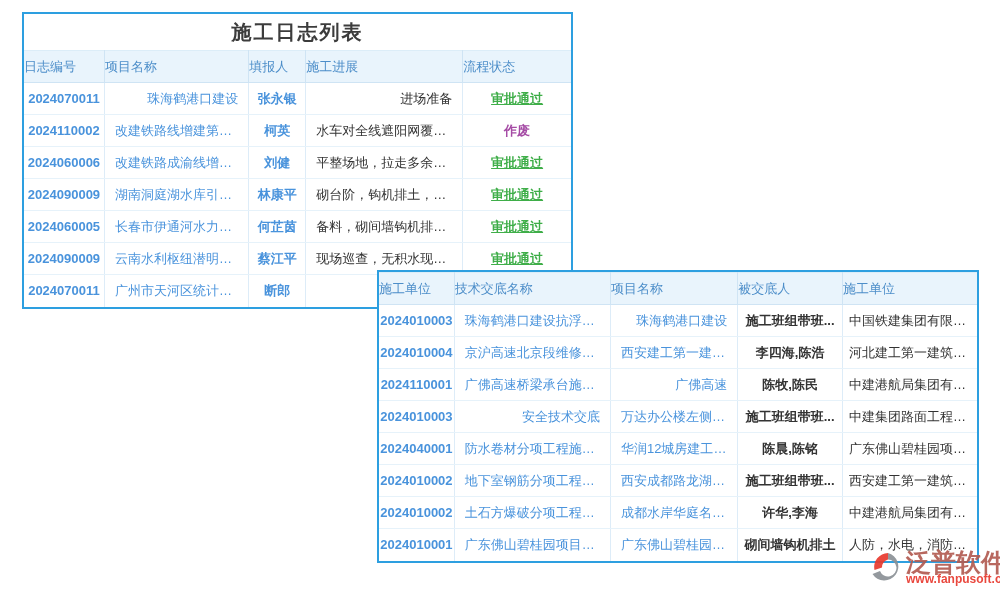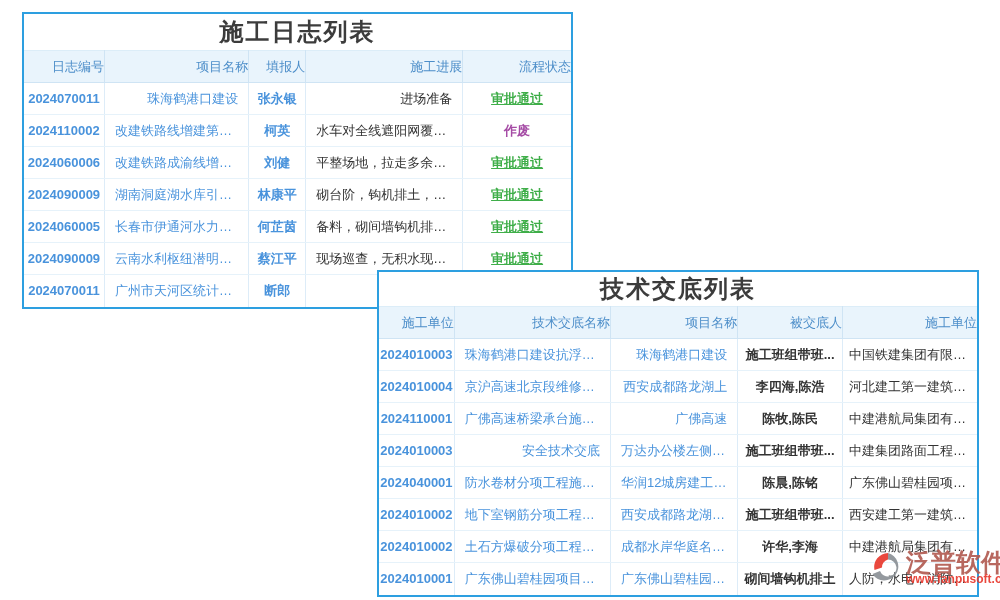--- a/index.html
+++ b/index.html
@@ -9,33 +9,33 @@
     position:relative; width:1000px; height:600px;
     background:#ffffff; overflow:hidden;
   }
   .table-card {
     position:absolute; background:#ffffff;
     border:2px solid var(--border); 
   }
   #log-card  { left:22px;  top:12px;  width:551px; z-index:10; }
   #disc-card { left:377px; top:270px; width:602px; z-index:20; }
   .card-title {
-    text-align:center; font-size:24px; font-weight:bold;
+    text-align:center; font-size:20px; font-weight:bold;
     color:var(--title-text); letter-spacing:2px;
     height:36px; line-height:36px; background:#ffffff;
   }
   #disc-card .card-title { height:34px; line-height:34px; }
   table { width:100%; border-collapse:collapse; table-layout:fixed; }
   thead th {
     background:var(--header-bg); color:var(--header-text);
     font-size:13px; font-weight:normal; height:32px;
     border-top:1px solid #dcedf8;
     border-bottom:1px solid #cfe4f4;
     border-right:1px solid #cfe4f4;
-    text-align:right; overflow:hidden; white-space:nowrap;
+    text-align:left; overflow:hidden; white-space:nowrap;
   }
   thead th:last-child { border-right:none;font-family:Liberation Mono, monospace; }
   tbody td {
     height:32px; font-size:13px; color:var(--body-text);
     border-bottom:1px solid #e6f2fa; border-right:1px solid #ddecf8;
     overflow:hidden; white-space:nowrap; text-overflow:ellipsis;
     background:#ffffff; text-align:center;
   }
   tbody td:last-child { border-right:none; }
   tbody tr:last-child td { border-bottom:none; }
@@ -138,21 +138,20 @@
             <td class="c-proj link">广州市天河区统计局机房...</td>
             <td class="c-rep link">断郎</td>
             <td class="c-prog">钩机排土</td>
             <td class="c-status hidden"></td>
           </tr>
         </tbody>
     </table>
   </div>
 
   <div class="table-card" id="disc-card">
-    <div class="card-title">技术交底列表</div>
     <table id="disc-table">
       <thead>
           <tr>
             <th>施工单位</th>
             <th>技术交底名称</th>
             <th>项目名称</th>
             <th>被交底人</th>
             <th>施工单位</th>
           </tr>
         </thead>
@@ -160,21 +159,21 @@
           <tr>
             <td class="c-id link">2024010003</td>
             <td class="c-name link">珠海鹤港口建设抗浮锚杆...</td>
             <td class="c-proj link">珠海鹤港口建设</td>
             <td class="c-recv">施工班组带班...</td>
             <td class="c-unit">中国铁建集团有限公司</td>
           </tr>
           <tr>
             <td class="c-id link">2024010004</td>
             <td class="c-name link">京沪高速北京段维修桩帽...</td>
-            <td class="c-proj link">西安成都路龙湖上</td>
+            <td class="c-proj link">西安建工第一建筑有</td>
             <td class="c-recv">李四海,陈浩</td>
             <td class="c-unit">河北建工第一建筑有...</td>
           </tr>
           <tr>
             <td class="c-id link">2024110001</td>
             <td class="c-name link">广佛高速桥梁承台施工技...</td>
             <td class="c-proj link">广佛高速</td>
             <td class="c-recv">陈牧,陈民</td>
             <td class="c-unit">中建港航局集团有限...</td>
           </tr>

